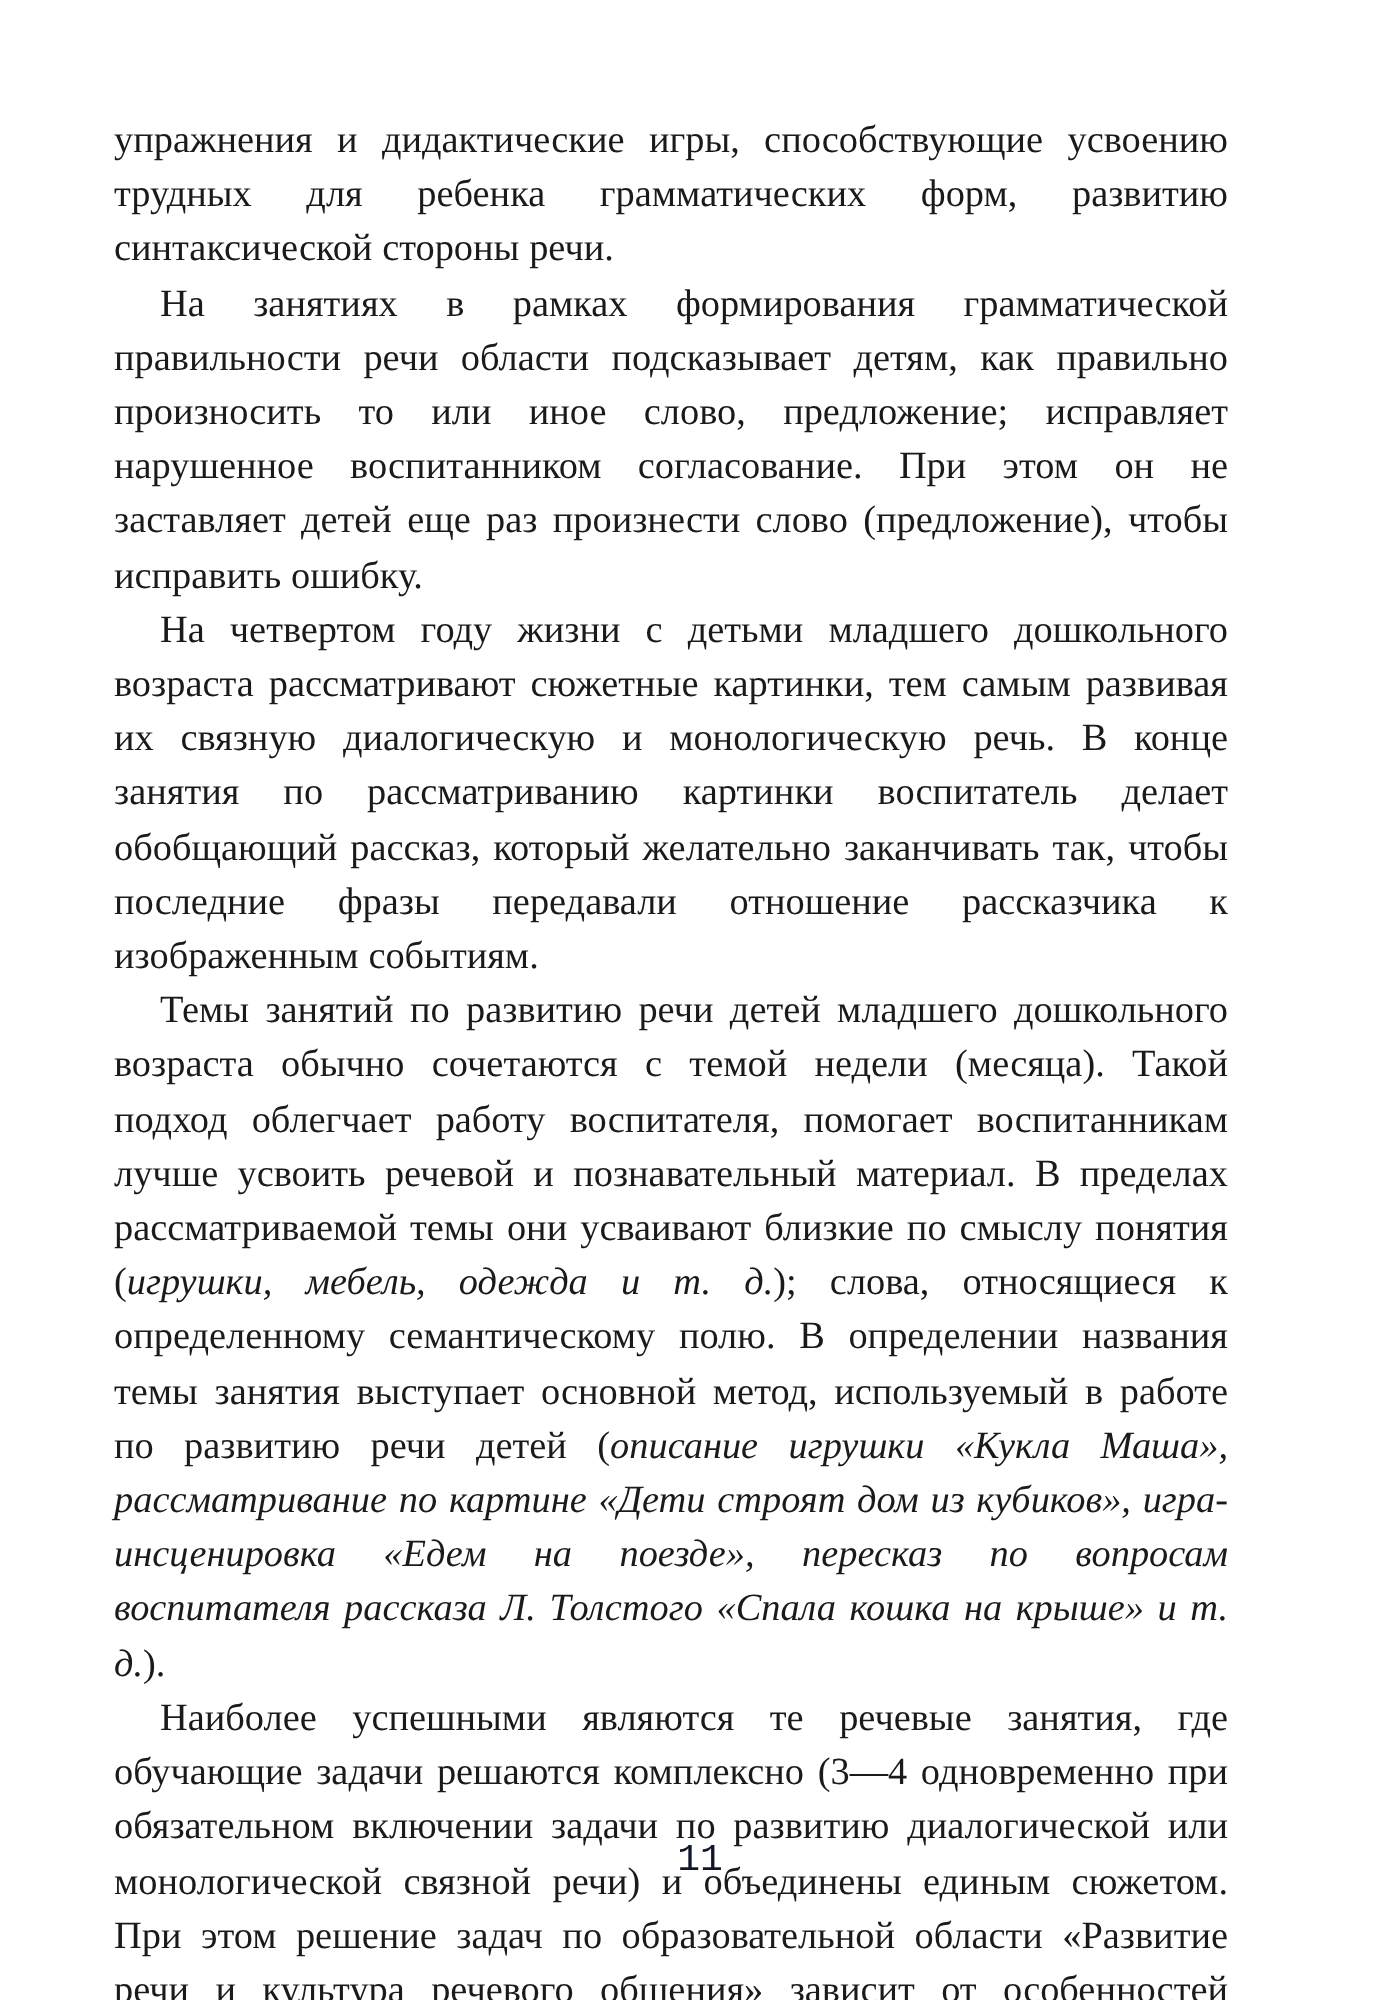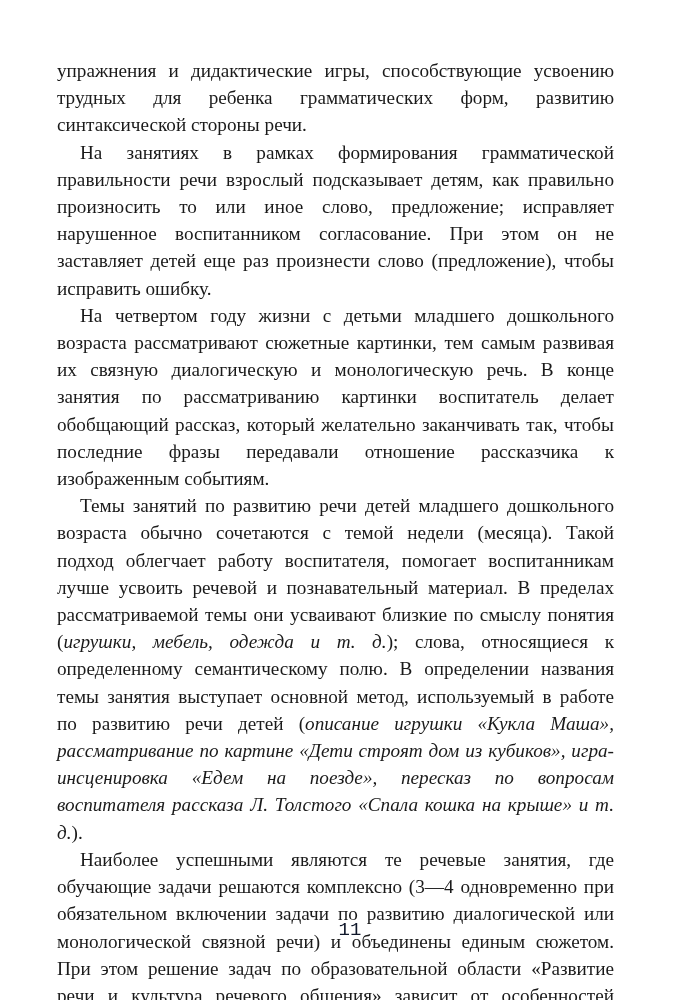--- a/index.html
+++ b/index.html
@@ -65,21 +65,21 @@
     font-family: Liberation Mono, monospace;
   }
 </style>
 </head>
 <body>
 
 <div class="page">
 
   <div class="text-column">
     <p class="para no-indent"><span>упражнения и дидактические игры, способствующие усвоению трудных для ребенка грамматических форм, развитию синтаксической стороны речи.</span></p>
-    <p class="para"><span>На занятиях в рамках формирования грамматической правильности речи взрослый подсказывает детям, как правильно произносить то или иное слово, предложение; исправляет нарушенное воспитанником согласование. При этом он не заставляет детей еще раз произнести слово (предложение), чтобы исправить ошибку.</span></p>
+    <p class="para"><span>На занятиях в рамках формирования грамматической правильности речи области подсказывает детям, как правильно произносить то или иное слово, предложение; исправляет нарушенное воспитанником согласование. При этом он не заставляет детей еще раз произнести слово (предложение), чтобы исправить ошибку.</span></p>
     <p class="para"><span>На четвертом году жизни с детьми младшего дошкольного возраста рассматривают сюжетные картинки, тем самым развивая их связную диалогическую и монологическую речь. В конце занятия по рассматриванию картинки воспитатель делает обобщающий рассказ, который желательно заканчивать так, чтобы последние фразы передавали отношение рассказчика к изображенным событиям.</span></p>
     <p class="para"><span>Темы занятий по развитию речи детей младшего дошкольного возраста обычно сочетаются с темой недели (месяца). Такой подход облегчает работу воспитателя, помогает воспитанникам лучше усвоить речевой и познавательный материал. В пределах рассматриваемой темы они усваивают близкие по смыслу понятия (</span><i>игрушки, мебель, одежда и т. д.</i><span>); слова, относящиеся к определенному семантическому полю. В определении названия темы занятия выступает основной метод, используемый в работе по развитию речи детей (</span><i>описание игрушки «Кукла Маша», рассматривание по картине «Дети строят дом из кубиков», игра-инсценировка «Едем на поезде», пересказ по вопросам воспитателя рассказа Л. Толстого «Спала кошка на крыше» и т. д.</i><span>).</span></p>
     <p class="para"><span>Наиболее успешными являются те речевые занятия, где обучающие задачи решаются комплексно (3—4 одновременно при обязательном включении задачи по развитию диалогической или монологической связной речи) и объединены единым сюжетом. При этом решение задач по образовательной области «Развитие речи и культура речевого общения» зависит от особенностей речевого развития детей в группе и требований учебной программы дошкольного образования.</span></p>
 
   </div>
 
   <div class="page-number">11</div>
 
 </div>
 

